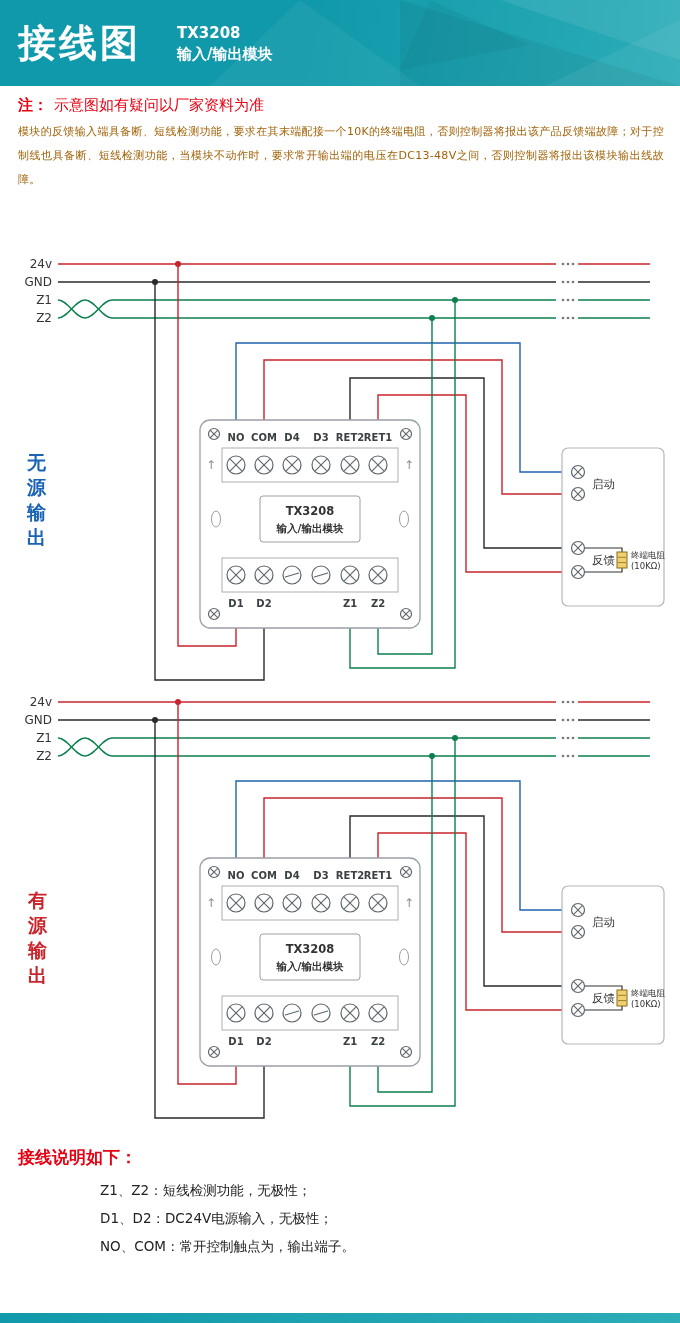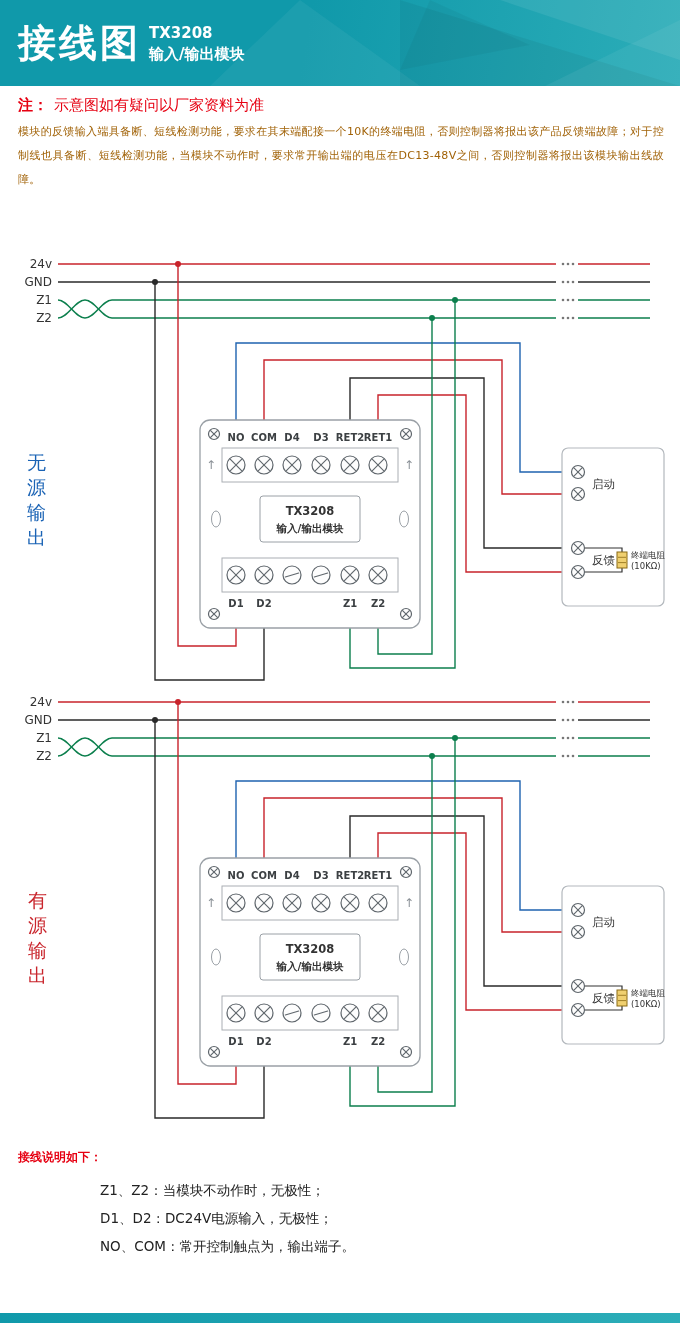--- a/index.html
+++ b/index.html
@@ -4,37 +4,37 @@
 <style>
   html,body{margin:0;padding:0;background:#e8e8e8;}
   .page{
     position:relative;width:680px;height:1323px;background:#ffffff;overflow:hidden;
     font-family:"DejaVu Sans","Liberation Sans",sans-serif;margin:0 auto;
   }
   
   .header{
     position:absolute;left:0;top:0;width:680px;height:86px;
     background:linear-gradient(100deg,var(--teal) 45%,var(--teal2) 100%);
-    display:flex;align-items:center;gap:8px;box-sizing:border-box;padding-left:18px;
+    display:flex;align-items:center;gap:36px;box-sizing:border-box;padding-left:18px;
   }
   .header-pattern{position:absolute;left:0;top:0;z-index:0;}
   .header-title{position:relative;z-index:1;font-size:38px;font-weight:bold;color:#fff;letter-spacing:3px;}
   .header-sub{position:relative;z-index:1;display:flex;flex-direction:column;color:#fff;font-weight:bold;font-size:15px;line-height:21px;margin-top:2px;}
   
   .note{position:absolute;left:18px;top:96px;font-size:15px;color:var(--accent-red);}
   .note-prefix{font-weight:bold;}
   .note-text{margin-left:6px;}
   .desc{position:absolute;left:18px;top:120px;width:646px;font-size:11px;line-height:24px;color:#a16207;text-align:justify;letter-spacing:.3px;}
   
   .diagram-slot{position:absolute;left:0;width:680px;height:436px;}
   #diagram-0{top:250px;}
   #diagram-1{top:688px;}
   .side-label{
     position:absolute;left:27px;top:200px;width:20px;
-    font-size:19px;font-weight:normal;line-height:25px;word-break:break-all;
+    font-size:19px;font-weight:bold;line-height:25px;word-break:break-all;
   }
   .diagram-passive .side-label{color:var(--label-blue);}
   .diagram-active .side-label{color:var(--label-red);text-align:right;}
   .wiring{position:absolute;left:0;top:0;}
   svg text{font-family:"DejaVu Sans","Liberation Sans",sans-serif;}
   .bus-label{font-size:12px;fill:#333;}
   .term-label{font-size:10px;font-weight:bold;fill:#3c4043;text-anchor:middle;}
   .model-label{font-size:11.5px;font-weight:bold;fill:#333;text-anchor:middle;}
   .module-name{font-size:10.5px;font-weight:bold;fill:#333;text-anchor:middle;}
   .device-label{font-size:11.5px;fill:#333;}
@@ -54,21 +54,21 @@
   .center-box{fill:#ffffff;stroke:#9aa0a6;stroke-width:1;}
   .slot-hole{fill:#ffffff;stroke:#9aa0a6;stroke-width:1;}
   .device-box{fill:#ffffff;stroke:#b3b8bd;stroke-width:1.2;}
   g.screw circle{fill:#fdfdfd;stroke:#5f666c;stroke-width:1.2;}
   g.screw line{stroke:#5f666c;stroke-width:1.1;stroke-linecap:round;}
   .res-lead{stroke:#333;stroke-width:1.2;fill:none;}
   .res-body{fill:#f0d070;stroke:#8a6a15;stroke-width:1;}
   .res-hatch{stroke:#8a6a15;stroke-width:.8;}
   
   .instructions{position:absolute;left:18px;top:1148px;width:644px;}
-  .instructions-heading{font-size:12px;font-weight:bold;color:var(--accent-red);line-height:18px;}
+  .instructions-heading{font-size:17px;font-weight:bold;color:var(--accent-red);line-height:18px;}
   .instruction-items{margin-left:82px;margin-top:10px;font-size:13.5px;color:#222;}
   .instruction-items div{line-height:28px;}
   
   .footer{position:absolute;left:0;top:1313px;width:680px;height:10px;
     background:linear-gradient(90deg,var(--teal),var(--teal2));}
 </style>
 </head>
 <body>
 
 <div class="page">
@@ -465,20 +465,20 @@
       <line class="res-hatch" x1="618" y1="312.6" x2="626" y2="312.6"></line>
     </g>
     <text class="res-label" x="631" y="308">终端电阻</text>
     <text class="res-label" x="631" y="319">(10KΩ)</text>
   </svg>
 </div>
 
   <div class="instructions">
     <div class="instructions-heading">接线说明如下：</div>
     <div class="instruction-items">
-      <div>Z1、Z2：当模块不动作时，无极性；</div>
+      <div>Z1、Z2：短线检测功能，无极性；</div>
       <div>D1、D2：DC24V电源输入，无极性；</div>
       <div>NO、COM：常开控制触点为，输出端子。</div>
     </div>
   </div>
 
   <div class="footer"></div>
 </div>
 
 </body></html>

